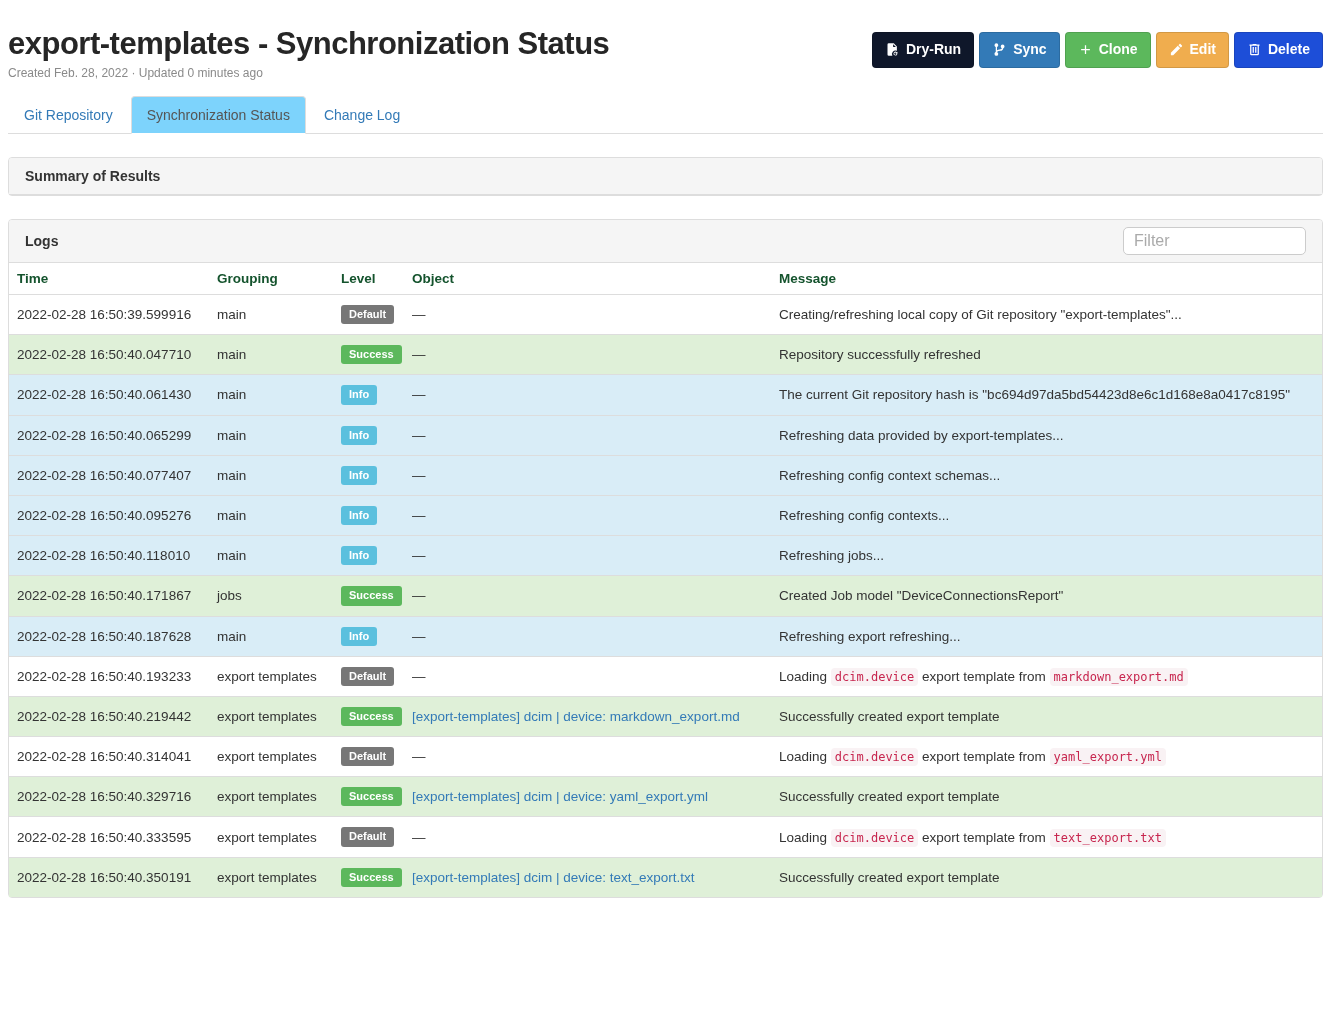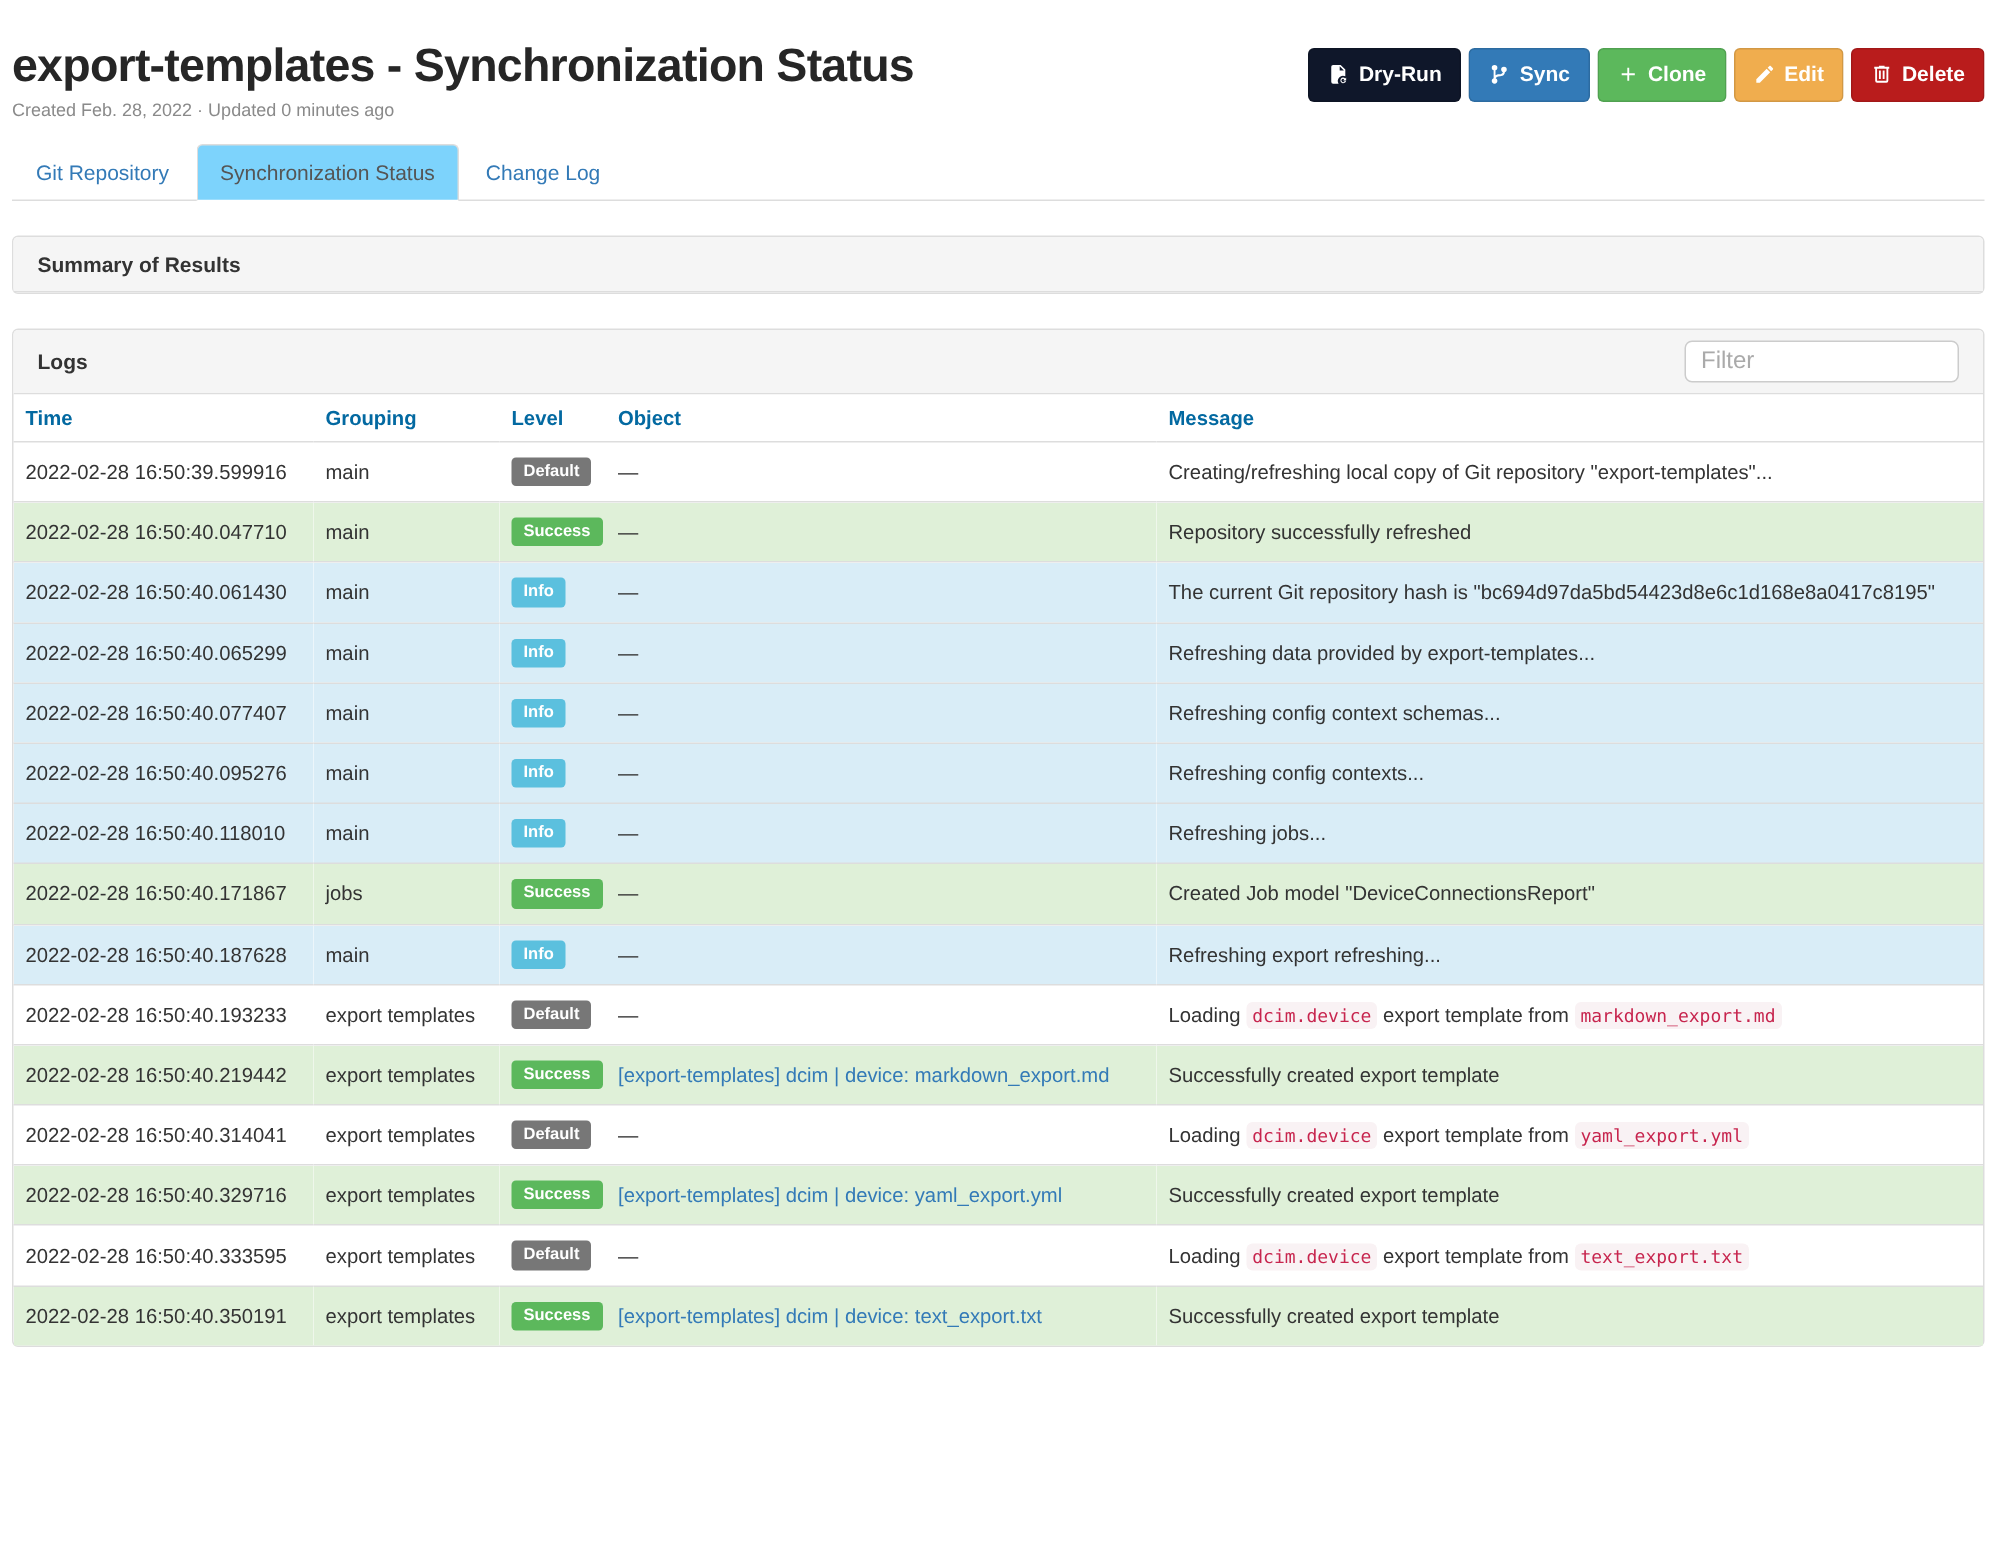--- a/index.html
+++ b/index.html
@@ -61,21 +61,21 @@
     width:183px; padding:4px 10px; font-size:16px; color:#555;
     border:1px solid #ccc; border-radius:5px; outline:none; font-family:"Liberation Sans",sans-serif;
   }
   .filter-input::placeholder { color:#aaa; }
 
   
   table.logs { width:100%; border-collapse:collapse; table-layout:fixed; }
   table.logs th {
     text-align:left; padding:8px; font-size:13.5px; border-bottom:1px solid #ddd;
   }
-  table.logs th a { color:#0369a1; text-decoration:none; font-weight:bold; }
+  table.logs th a { color:#14532d; text-decoration:none; font-weight:bold; }
   table.logs col.c-time { width:200px; }
   table.logs col.c-group { width:124px; }
   table.logs col.c-level { width:71px; }
   table.logs col.c-object { width:367px; }
   table.logs td {
     padding:10px 8px; font-size:13.5px; border-top:1px solid #ddd; vertical-align:middle;
     overflow:hidden; white-space:nowrap; color:#333;
   }
   tr.row-default { background:#ffffff; }
   tr.row-success { background:#dff0d8; }
@@ -119,21 +119,21 @@
         <span>Clone</span>
       </button>
       <button class="btn" style="background: rgb(240, 173, 78);">
         <span>
           <svg width="15" height="15" viewBox="0 0 24 24" fill="currentColor">
             <path d="M20.71,7.04C21.1,6.65 21.1,6 20.71,5.63L18.37,3.29C18,2.9 17.35,2.9 16.96,3.29L15.12,5.12L18.87,8.87M3,17.25V21H6.75L17.81,9.93L14.06,6.18L3,17.25Z"></path>
           </svg>
         </span>
         <span>Edit</span>
       </button>
-      <button class="btn" style="background: #b91c1c;">
+      <button class="btn" style="background: #1d4ed8;">
         <span>
           <svg width="15" height="15" viewBox="0 0 24 24" fill="currentColor">
             <path d="M9,3V4H4V6H5V19A2,2 0 0,0 7,21H17A2,2 0 0,0 19,19V6H20V4H15V3H9M7,6H17V19H7V6M9,8V17H11V8H9M13,8V17H15V8H13Z"></path>
           </svg>
         </span>
         <span>Delete</span>
       </button>
     </div>
 
   <h1 class="page-title">export-templates - Synchronization Status</h1>

